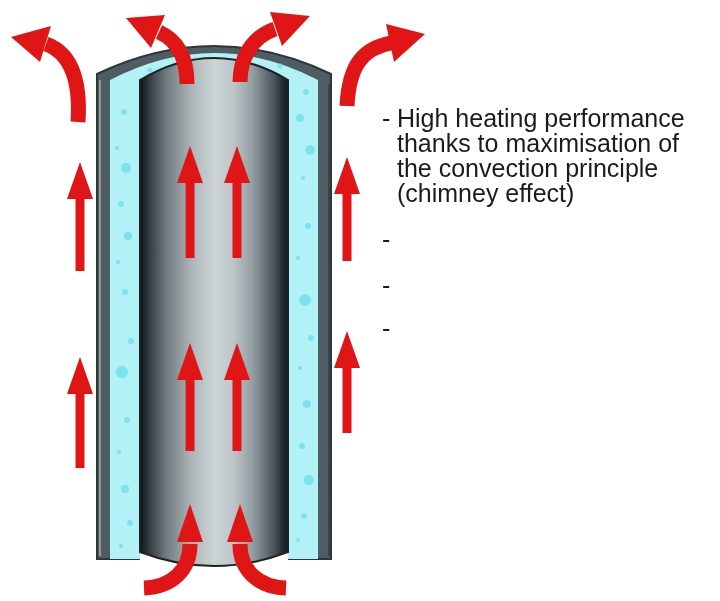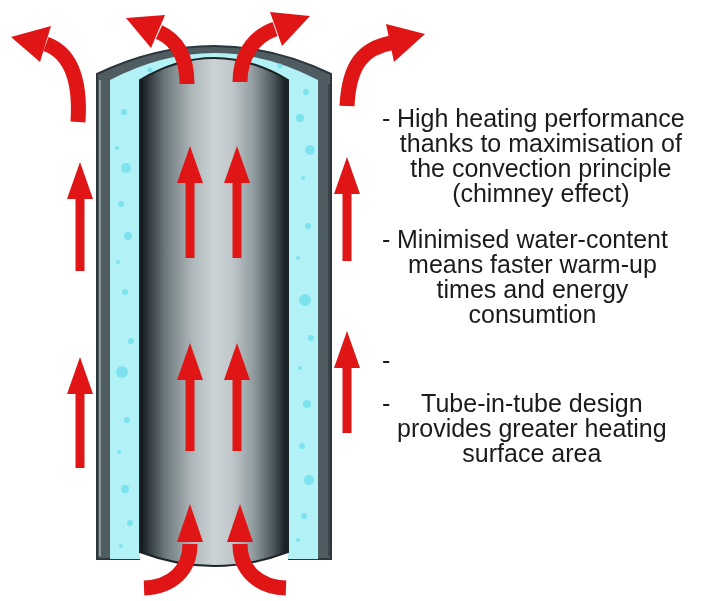--- a/index.html
+++ b/index.html
@@ -4,21 +4,21 @@
 <style>
   html,body{margin:0;padding:0;background:#ffffff;}
   #stage{position:relative;width:720px;height:601px;background:#ffffff;overflow:hidden;
          font-family:"Liberation Sans",sans-serif;}
   #diagram-svg{position:absolute;left:0;top:0;}
   #feature-list{position:absolute;left:382px;top:106px;width:334px;color:#1b1b1b;
                 font-size:25px;line-height:25px;}
   .feature-item{display:flex;align-items:flex-start;margin-bottom:21px;}
   .feature-item.tight{margin-bottom:18px;}
   .bullet-dash{flex:0 0 15px;}
-  .feature-text{white-space:pre-line;text-align:center;}
+  .feature-text{white-space:pre-line;}
 </style>
 </head>
 <body>
 
 <div id="stage">
 
   <svg id="diagram-svg" width="720" height="601" viewBox="0 0 720 601">
     <defs>
       <linearGradient id="cylGrad" x1="0" y1="0" x2="1" y2="0">
         <stop offset="0" stop-color="#0e1315"></stop>
@@ -124,29 +124,22 @@
   <div id="feature-list">
     <div class="feature-item">
       <span class="bullet-dash">-</span>
       <span class="feature-text">High heating performance
 thanks to maximisation of
 the convection principle
 (chimney effect)</span>
     </div>
     <div class="feature-item">
       <span class="bullet-dash">-</span>
-      <span class="feature-text">Minimised water-content
-means faster warm-up
-times and energy
-consumtion</span>
     </div>
     <div class="feature-item tight">
       <span class="bullet-dash">-</span>
     </div>
     <div class="feature-item">
       <span class="bullet-dash">-</span>
-      <span class="feature-text">Tube-in-tube design
-provides greater heating
-surface area</span>
     </div>
   </div>
 
 </div>
 
 </body></html>

